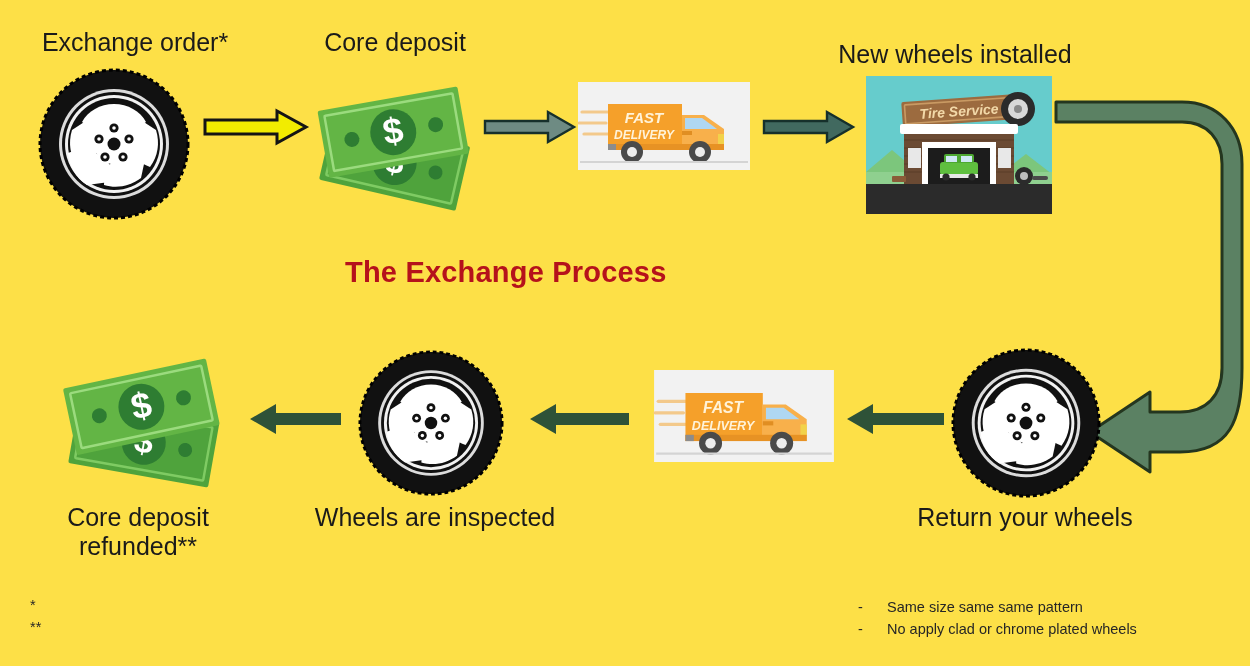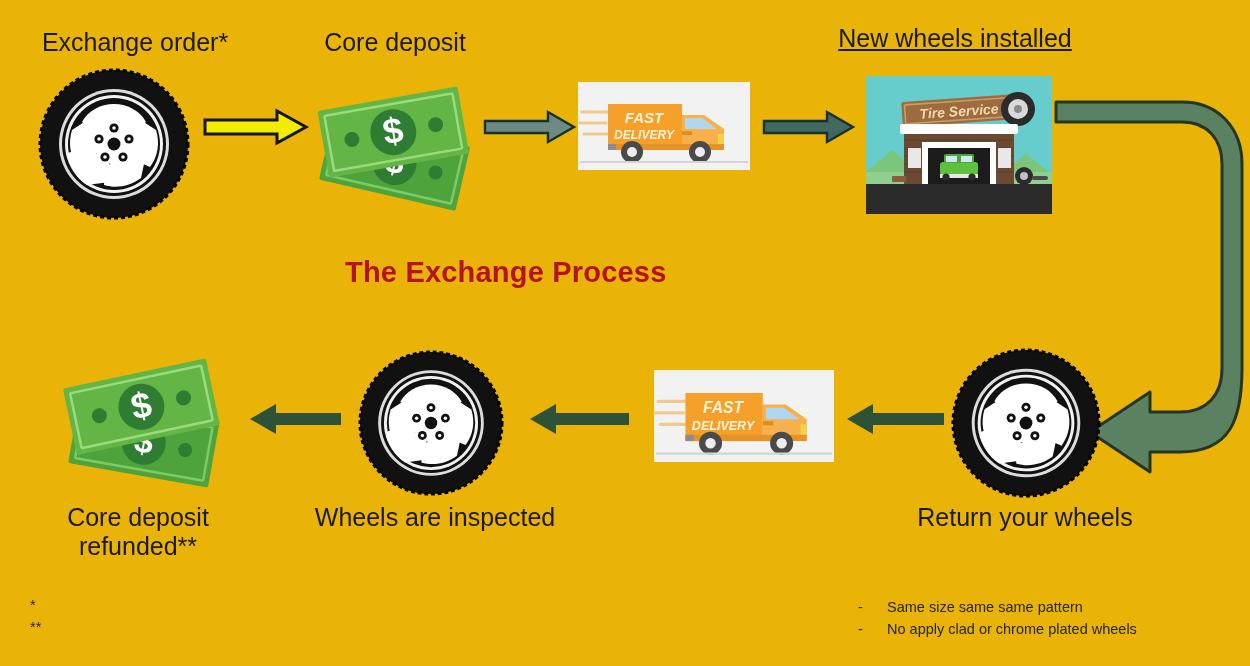--- a/index.html
+++ b/index.html
@@ -1,18 +1,18 @@
 <!DOCTYPE html>
 <html><head>
 <meta charset="utf-8">
 <style>
   html,body{margin:0;padding:0;background:#ffffff;}
   body{width:1250px;height:666px;overflow:hidden;
        font-family:"Liberation Sans", sans-serif;color:#1a1a1a;}
-  .stage{position:relative;width:1250px;height:666px;background:#eab308;}
+  .stage{position:relative;width:1250px;height:666px;background:#fde047;}
   .abs{position:absolute;}
 
   .step-label{font-size:25px;line-height:1.15;color:#1a1a1a;text-align:center;white-space:nowrap;}
   .step-label.wrap{white-space:normal;}
   .title{font-size:29px;font-weight:bold;color:#B5121B;letter-spacing:.2px;white-space:nowrap;}
 
   .fn{font-size:14.5px;color:#262626;line-height:1.55;}
   .fn-row{display:flex;gap:9px;}
   .fn-mark{display:inline-block;min-width:20px;}
 
@@ -20,21 +20,21 @@
 </style>
 </head>
 <body>
 
 <div class="stage">
 
   <div class="abs step-label" style="left:10px;top:28px;width:250px;">Exchange order*</div>
 
   <div class="abs step-label" style="left:285px;top:28px;width:220px;">Core deposit</div>
 
-  <div class="abs step-label" style="left:795px;top:24px;width:320px;text-decoration:underline;">New wheels installed</div>
+  <div class="abs step-label" style="left:795px;top:40px;width:320px;">New wheels installed</div>
 
   <div class="abs" style="left:38px;top:68px;">
     <svg width="152" height="152" viewBox="0 0 152 152">
       <circle cx="76" cy="76" r="74" fill="#111111"></circle>
       <g stroke="#111111" stroke-width="1">
         <circle cx="76" cy="76" r="74" fill="none" stroke="#000" stroke-width="3" stroke-dasharray="4 3"></circle>
       </g>
       <circle cx="76" cy="76" r="55" fill="#dcdcdc"></circle>
       <circle cx="76" cy="76" r="52" fill="#111111"></circle>
       <circle cx="76" cy="76" r="49" fill="#f2f2f2"></circle>

